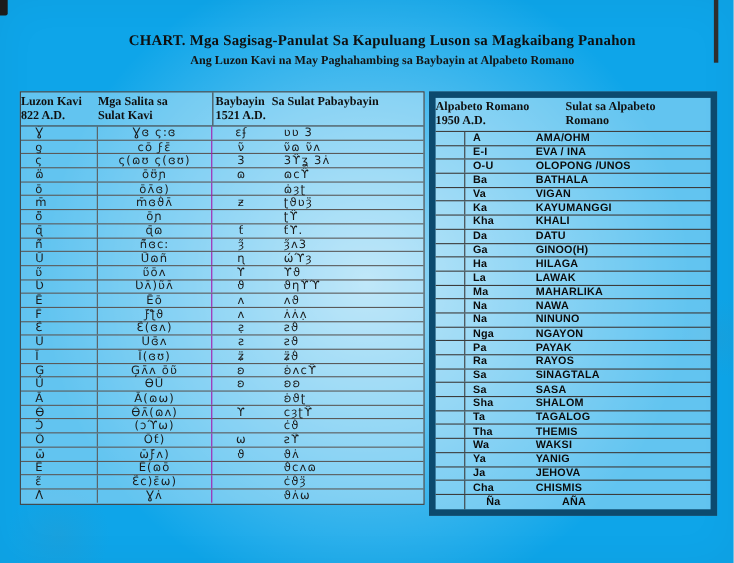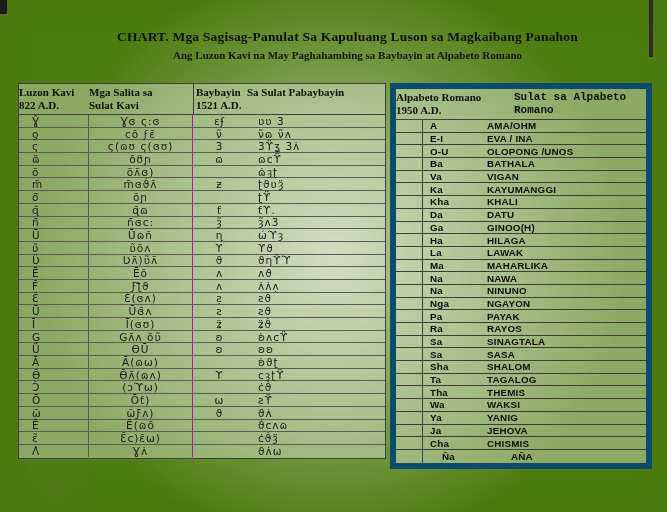--- a/index.html
+++ b/index.html
@@ -1,16 +1,16 @@
 <!DOCTYPE html>
 <html><head>
 <meta charset="utf-8">
 <style>
   html,body{margin:0;padding:0;background:#e9e9e9;}
-  .page{position:relative;width:667px;height:512px;background:#4d7c0f;overflow:hidden;
+  .page{position:relative;width:667px;height:512px;background:#0ea5e9;overflow:hidden;
         font-family:"Liberation Serif",serif;
         box-shadow:inset 0 0 40px rgba(0,0,0,0.04);}
   .noise{position:absolute;inset:0;pointer-events:none;
         background:
           radial-gradient(circle at 8% 95%, rgba(120,120,120,0.10), transparent 6%),
           radial-gradient(circle at 98% 60%, rgba(120,120,120,0.08), transparent 5%),
           radial-gradient(circle at 50% 50%, rgba(255,255,255,0.6), transparent 70%);}
   .artifact-tl{position:absolute;left:0;top:0;width:7px;height:14px;background:#1c1c1c;border-radius:0 0 2px 0;}
   .artifact-tr{position:absolute;left:649px;top:0;width:4px;height:57px;background:#2e2e2e;}
   .title{position:absolute;top:29px;left:0;width:667px;text-align:center;
@@ -21,21 +21,21 @@
   .ltable{position:absolute;left:18px;top:83px;width:368px;border:1px solid #3f3f3f;box-sizing:border-box;background:rgba(255,255,255,0.35);}
   .rtable{position:absolute;left:390px;top:83px;width:262px;border:6px solid #0c4a6e;box-sizing:border-box;background:rgba(255,255,255,0.35);}
   .lhead,.rhead{display:flex;height:31px;border-bottom:1px solid #3f3f3f;box-sizing:border-box;}
   .hcell{display:flex;flex-direction:column;justify-content:center;
          font-size:11px;font-weight:bold;color:#101010;line-height:13px;box-sizing:border-box;}
   .hc1{width:70px;}
   .hc2{width:105px;border-right:1px solid #3f3f3f;}
   .hc3{width:53px;padding-left:2px;}
   .hc4{flex:1;justify-content:flex-start;padding-top:2px;}
   .hc5{width:118px;}
-  .hc6{flex:1;font-family:Liberation Mono, monospace;}
+  .hc6{flex:1;}
   .lbody .lrow{display:flex;height:12.7px;align-items:center;border-bottom:1px solid #5a5a5a;box-sizing:border-box;}
   .lbody .lrow:last-child{border-bottom:none;}
   .rbody .rrow{display:flex;height:12.7px;align-items:center;border-bottom:1px solid #3c3c3c;box-sizing:border-box;}
   .rbody .rrow:last-child{border-bottom:none;gap:12px;}
   .hw{font-family:"DejaVu Sans",sans-serif;font-size:10.5px;color:#1b1b1b;letter-spacing:1px;
       white-space:nowrap;overflow:hidden;line-height:12px;}
   .c1{width:70px;padding-left:13px;border-right:1px solid #5a5a5a;box-sizing:border-box;}
   .c2{width:104px;text-align:center;border-right:1px solid #a21caf;box-sizing:border-box;}
   .c3{width:53px;text-align:center;}
   .c4{flex:1;padding-left:12px;}

